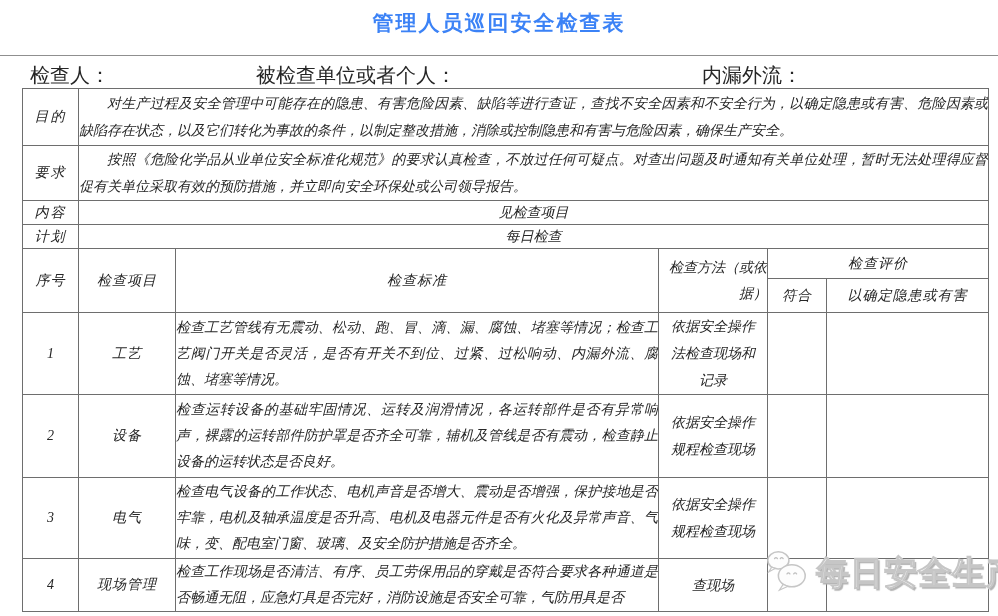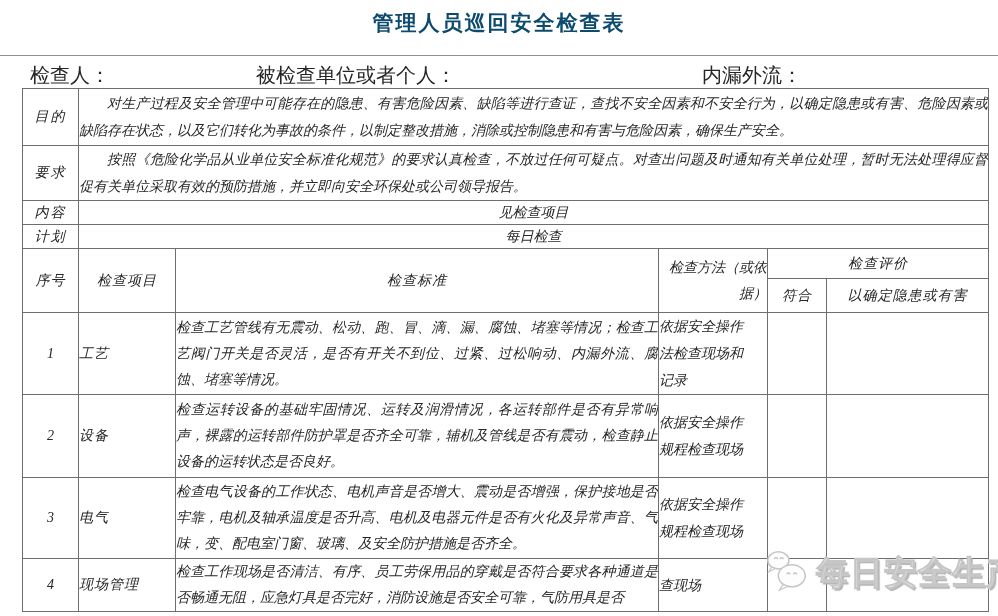--- a/index.html
+++ b/index.html
@@ -2,43 +2,43 @@
 <html><head>
 <meta charset="utf-8">
 <style>
   html,body { margin:0; padding:0; background:#ffffff; }
   .page {
     position:relative; width:998px; height:616px; background:#ffffff; overflow:hidden;
     font-family:"Liberation Serif","DejaVu Serif",serif; color:#262626;
   }
   .doc-title {
     position:absolute; top:9px; left:0; width:100%; text-align:center;
-    font-size:21px; font-weight:bold; letter-spacing:2px; color:#0c4a6e;
+    font-size:21px; font-weight:bold; letter-spacing:2px; color:#3b82f6;
   }
   .top-rule { position:absolute; top:55px; left:0; width:998px; height:0; border-top:1px solid #8f8f8f; }
   .info-row { position:absolute; top:62px; left:0; width:998px; height:22px; font-size:20px; }
   .info-item { position:absolute; top:0; white-space:nowrap; }
   .info-inspector { left:30px; }
   .info-inspected { left:256px; }
   .info-time { left:702px; }
 
   table.sheet {
     position:absolute; left:22px; top:88px; width:966px;
     border-collapse:collapse; table-layout:fixed; font-size:14px; color:#262626;
   }
   table.sheet td { border:1px solid #6e6e6e; vertical-align:middle; overflow:hidden; padding:0;font-style:italic; }
   td.lbl { text-align:center; letter-spacing:2px;margin-top:13px; }
   td.meta-text { padding:0 8px; line-height:27px; text-align:justify; text-indent:2em; }
   td.meta-center { text-align:center; }
   td.hdr { text-align:center; letter-spacing:1px; }
   td.hdr-method { text-align:right; white-space:pre-line; line-height:26px; letter-spacing:0; }
   td.std { padding:0 6px; line-height:26px; text-align:justify; }
-  td.method { text-align:left; white-space:pre-line; line-height:27px; }
+  td.method { text-align:center; white-space:pre-line; line-height:27px; }
   td.num { text-align:center; }
-  td.item { letter-spacing:1px; }
+  td.item { text-align:center; letter-spacing:1px; }
   td.blank { background:#ffffff; }
 
   .watermark {
     position:absolute; left:764px; top:546px; width:226px; height:54px;
     display:flex; align-items:center; z-index:5;
     font-family:"Liberation Sans","DejaVu Sans",sans-serif;
   }
   .wm-icon { flex:0 0 auto; margin-right:6px; }
   .wm-text {
     font-size:33px; font-weight:bold; letter-spacing:1px; white-space:nowrap;

